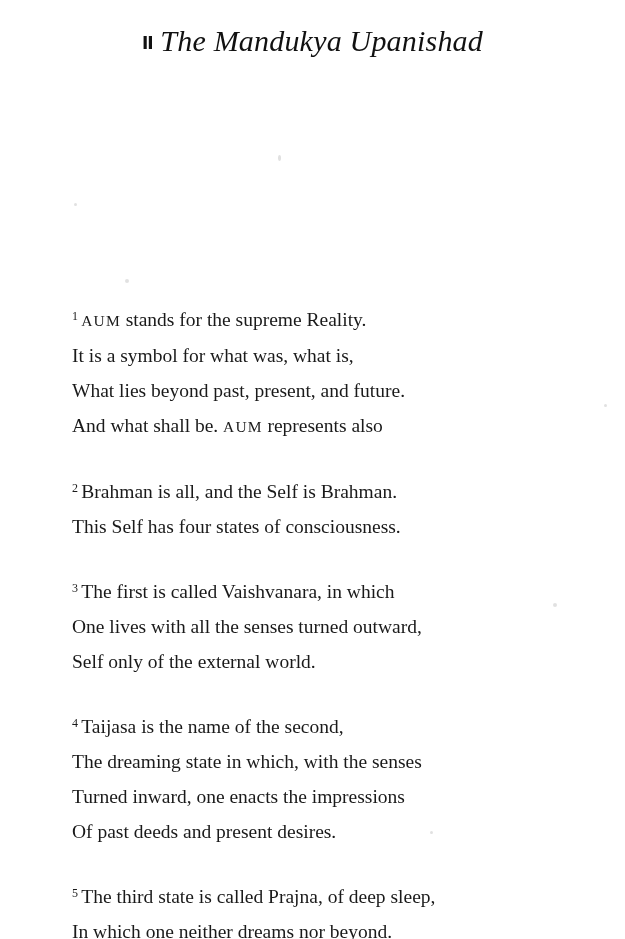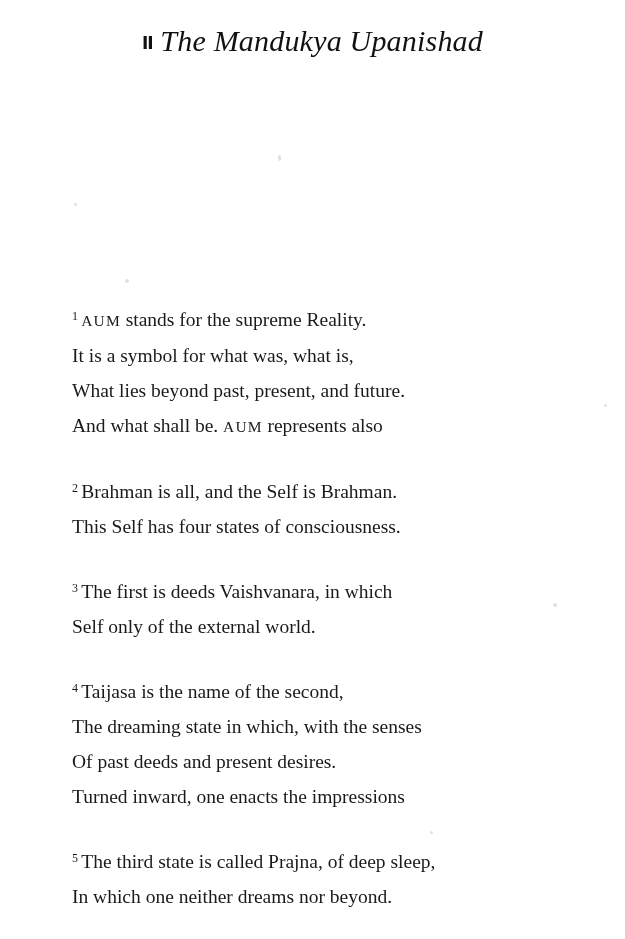--- a/index.html
+++ b/index.html
@@ -105,28 +105,29 @@
         <div class="line"><span class="versenum">1</span><span class="smallcaps">AUM</span><span> stands for the supreme Reality.</span></div>
         <div class="line"><span>It is a symbol for what was, what is,</span></div>
         <div class="line"><span>What lies beyond past, present, and future.</span></div>
         <div class="line"><span>And what shall be. </span><span class="smallcaps">AUM</span><span> represents also</span></div>
       </div>
       <div class="stanza">
         <div class="line"><span class="versenum">2</span><span>Brahman is all, and the Self is Brahman.</span></div>
         <div class="line"><span>This Self has four states of consciousness.</span></div>
       </div>
       <div class="stanza">
-        <div class="line"><span class="versenum">3</span><span>The first is deeds Vaishvanara, in which</span></div>
+        <div class="line"><span class="versenum">3</span><span>The first is called Vaishvanara, in which</span></div>
+        <div class="line"><span>One lives with all the senses turned outward,</span></div>
         <div class="line"><span>Self only of the external world.</span></div>
       </div>
       <div class="stanza">
         <div class="line"><span class="versenum">4</span><span>Taijasa is the name of the second,</span></div>
         <div class="line"><span>The dreaming state in which, with the senses</span></div>
+        <div class="line"><span>Turned inward, one enacts the impressions</span></div>
         <div class="line"><span>Of past deeds and present desires.</span></div>
-        <div class="line"><span>Turned inward, one enacts the impressions</span></div>
       </div>
       <div class="stanza">
         <div class="line"><span class="versenum">5</span><span>The third state is called Prajna, of deep sleep,</span></div>
         <div class="line"><span>In which one neither dreams nor beyond.</span></div>
         <div class="line"></div>
       </div>
     </div>
 
 </div>
 

